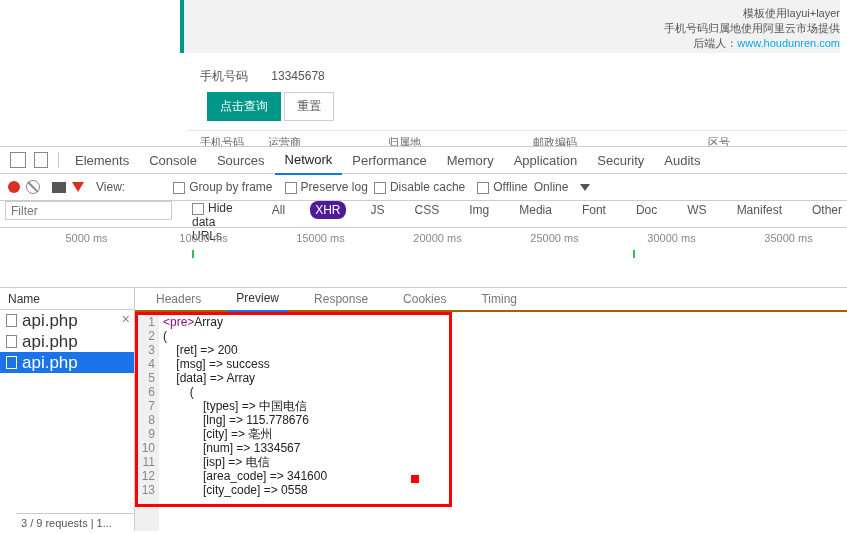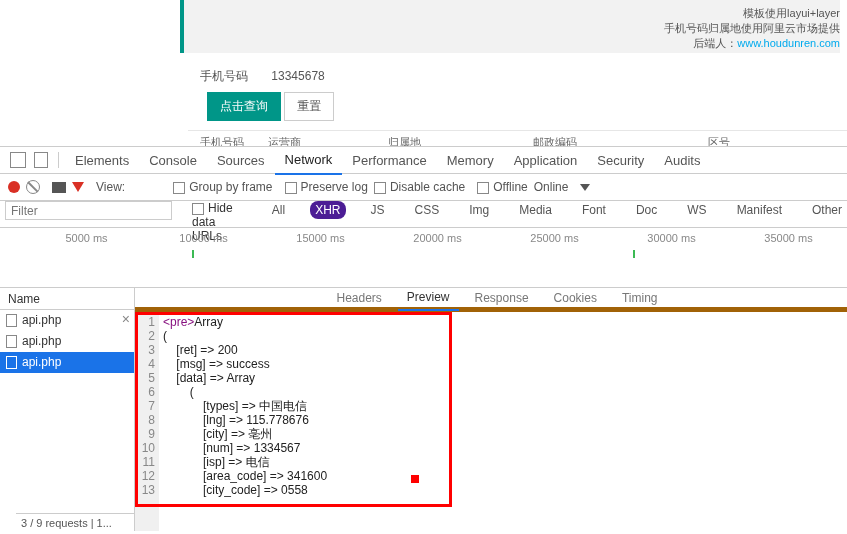--- a/index.html
+++ b/index.html
@@ -44,28 +44,28 @@
 
 .timeline { height: 60px; border-bottom: 1px solid #ccc; position: relative; }
 .tl-labels { display: flex; padding-top: 4px; font-size: 11px; color: #888; margin-left: 28px; }
 .tl-labels span { flex: 1; text-align: center; }
 .tl-mark { position: absolute; width: 2px; height: 8px; background: #3cba54; }
 
 .dt-body { display: flex; height: 243px; }
 .req-panel { width: 135px; border-right: 1px solid #ccc; position: relative; }
 .req-head { height: 22px; line-height: 22px; padding-left: 8px; border-bottom: 1px solid #ccc; font-size: 12px; color: #333; }
 .close-x { position: absolute; right: 4px; top: 23px; font-size: 14px; color: #888; cursor: pointer; }
-.req-item { height: 21px; line-height: 21px; padding-left: 6px; font-size: 12px; display: flex; align-items: center; gap: 5px; }
+.req-item { height: 21px; line-height: 21px; padding-left: 6px; font-size: 17px; display: flex; align-items: center; gap: 5px; }
 .req-item .doc-ic { width: 11px; height: 13px; border: 1px solid #888; }
 .req-item.sel { background: #1a73e8; color: #fff; }
 .req-item.sel .doc-ic { border-color: #fff; }
 .req-foot { position: absolute; bottom: 0; left: 16px; right: 0; height: 18px; line-height: 18px; padding-left: 5px; border-top: 1px solid #ccc; font-size: 11px; color: #555; white-space: nowrap; overflow: hidden; }
 
 .detail { flex: 1; position: relative; }
-.detail-tabs { height: 24px; border-bottom: 5px solid #a16207; display: flex; align-items: center; padding-left: 12px; gap: 7px; justify-content: center; }
+.detail-tabs { height: 24px; border-bottom: 2px solid #a16207; display: flex; align-items: center; padding-left: 12px; gap: 17px; }
 .dtab { padding: 0 9px; font-size: 12px; color: #777; line-height: 24px; cursor: pointer; }
 .dtab.active { color: #333; border-bottom: 2px solid #1a73e8; }
 
 .preview { position: absolute; top: 24px; left: 0; right: 0; bottom: 0; display: flex; font-family: Menlo, Consolas, monospace; font-size: 12px; }
 .redbox { position: absolute; top: 24px; left: 0; width: 317px; height: 195px; border: 3px solid red; pointer-events: none; z-index: 5; }
 .redsq { position: absolute; width: 8px; height: 8px; background: red; top: 160px; right: 30px; }
 .gutter { width: 24px; background: #f0f0f0; color: #888; text-align: right; padding: 3px 4px 0 0; line-height: 14px; }
 .code { flex: 1; padding: 3px 0 0 4px; line-height: 14px; color: #222; white-space: pre; }
 .tag { color: #881280; }
 </style>

